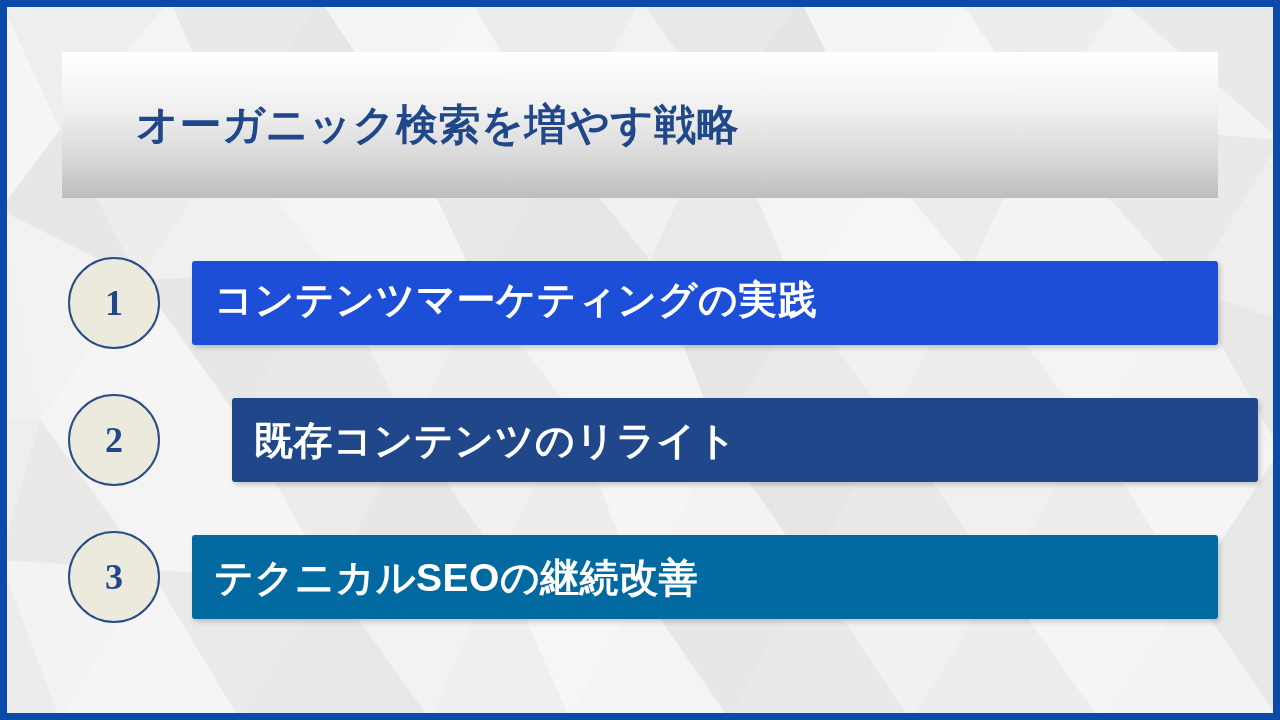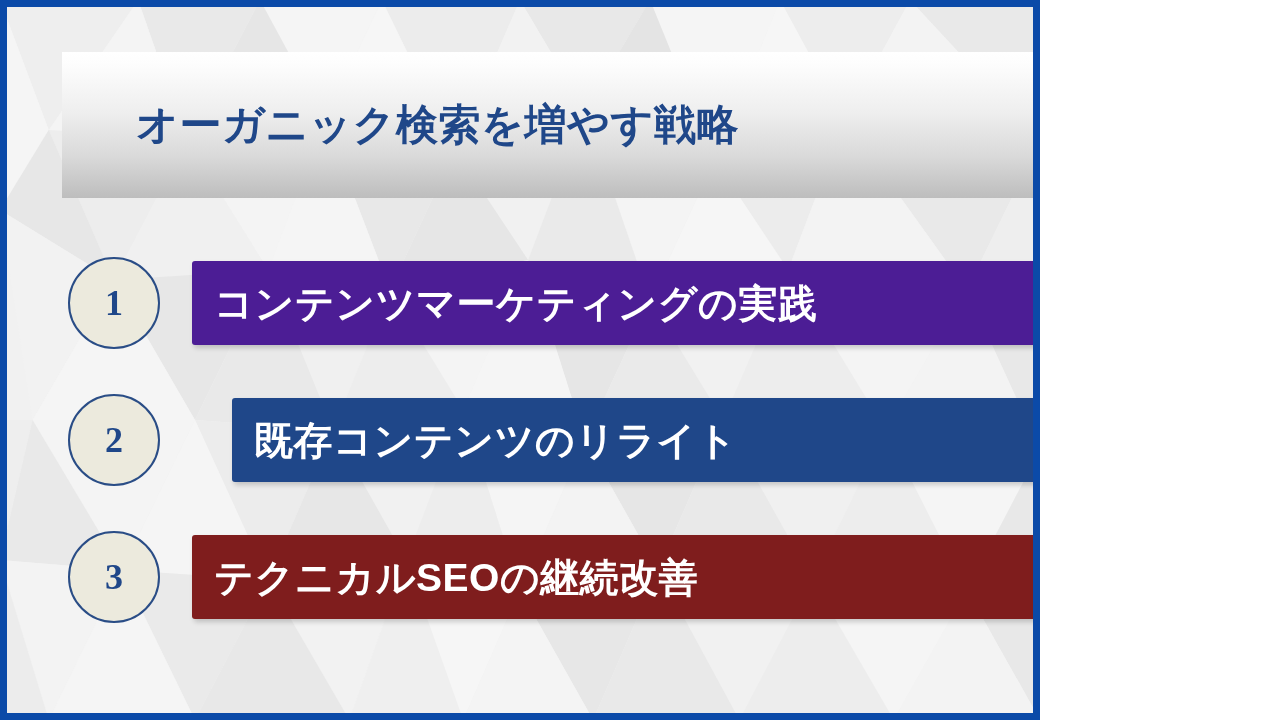--- a/index.html
+++ b/index.html
@@ -7,21 +7,21 @@
     margin: 0;
     padding: 0;
     background: #ffffff;
   }
   body {
     font-family: "Liberation Sans", "DejaVu Sans", sans-serif;
   }
 
   #slide {
     position: relative;
-    width: 1040px;
+    width: 1280px;
     height: 720px;
     overflow: hidden;
     background: #f2f2f2;
     box-sizing: border-box;
   }
 
   
   #bg-texture {
     position: absolute;
     inset: 0;
@@ -214,35 +214,35 @@
   </svg>
 
   <div id="title-band">
     <div id="title-text" style="color: rgb(31, 71, 137);">オーガニック検索を増やす戦略</div>
   </div>
 
   <div id="items">
 
     <div class="item-row">
       <div class="item-badge" style="background: rgb(236, 234, 221); border-color: rgb(42, 77, 134); color: rgb(31, 71, 137);">1</div>
-      <div class="item-bar" style="background: #4c1d95;">
+      <div class="item-bar" style="background: #1d4ed8; font-family: Liberation Mono, monospace;">
         <span class="item-label">コンテンツマーケティングの実践</span>
       </div>
     </div>
 
     <div class="item-row">
       <div class="item-badge" style="background: rgb(236, 234, 221); border-color: rgb(42, 77, 134); color: rgb(31, 71, 137);">2</div>
       <div class="item-bar" style="background: rgb(31, 71, 137); margin-left: 40px;">
         <span class="item-label">既存コンテンツのリライト</span>
       </div>
     </div>
 
     <div class="item-row">
       <div class="item-badge" style="background: rgb(236, 234, 221); border-color: rgb(42, 77, 134); color: rgb(31, 71, 137);">3</div>
-      <div class="item-bar" style="background: #7f1d1d;">
+      <div class="item-bar" style="background: #0369a1;">
         <span class="item-label">テクニカルSEOの継続改善</span>
       </div>
     </div>
 
   </div>
 
   <div id="frame" style="border-color: rgb(11, 74, 168);"></div>
 
 </div>
 

